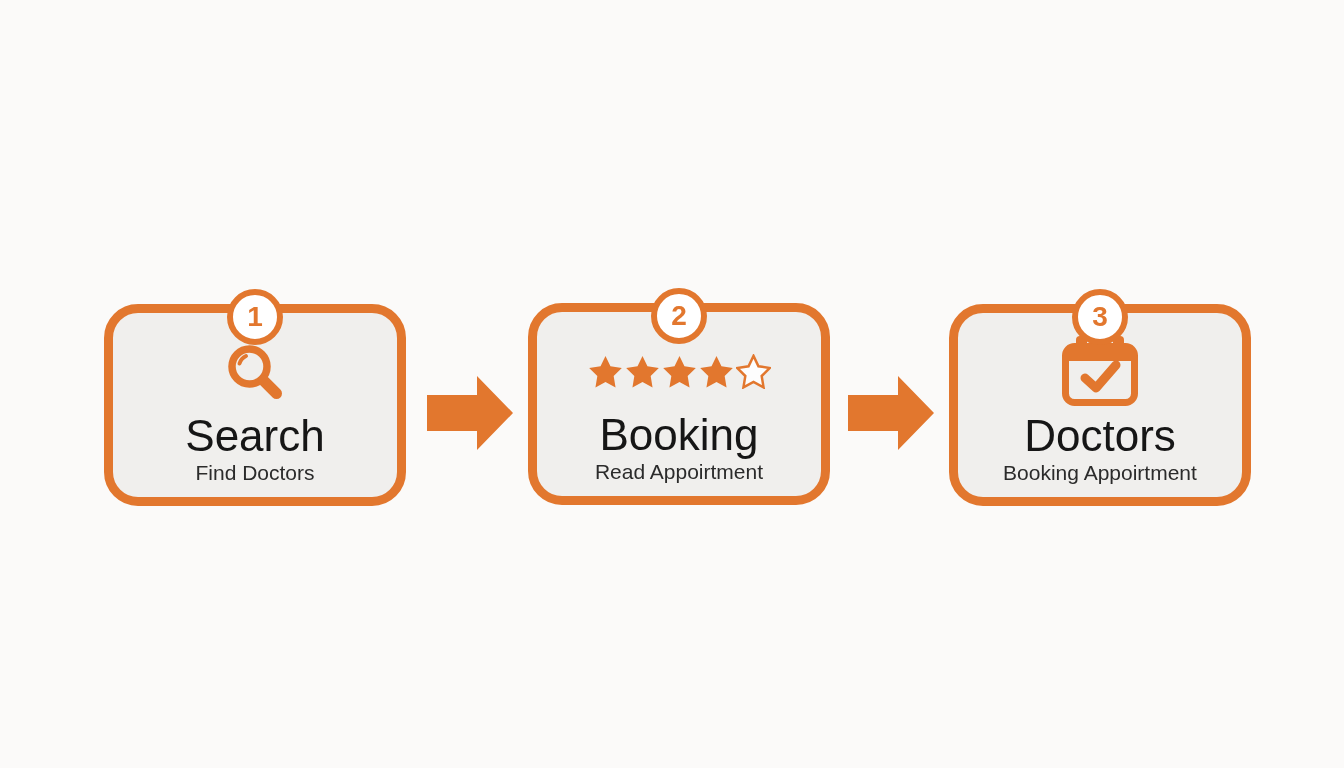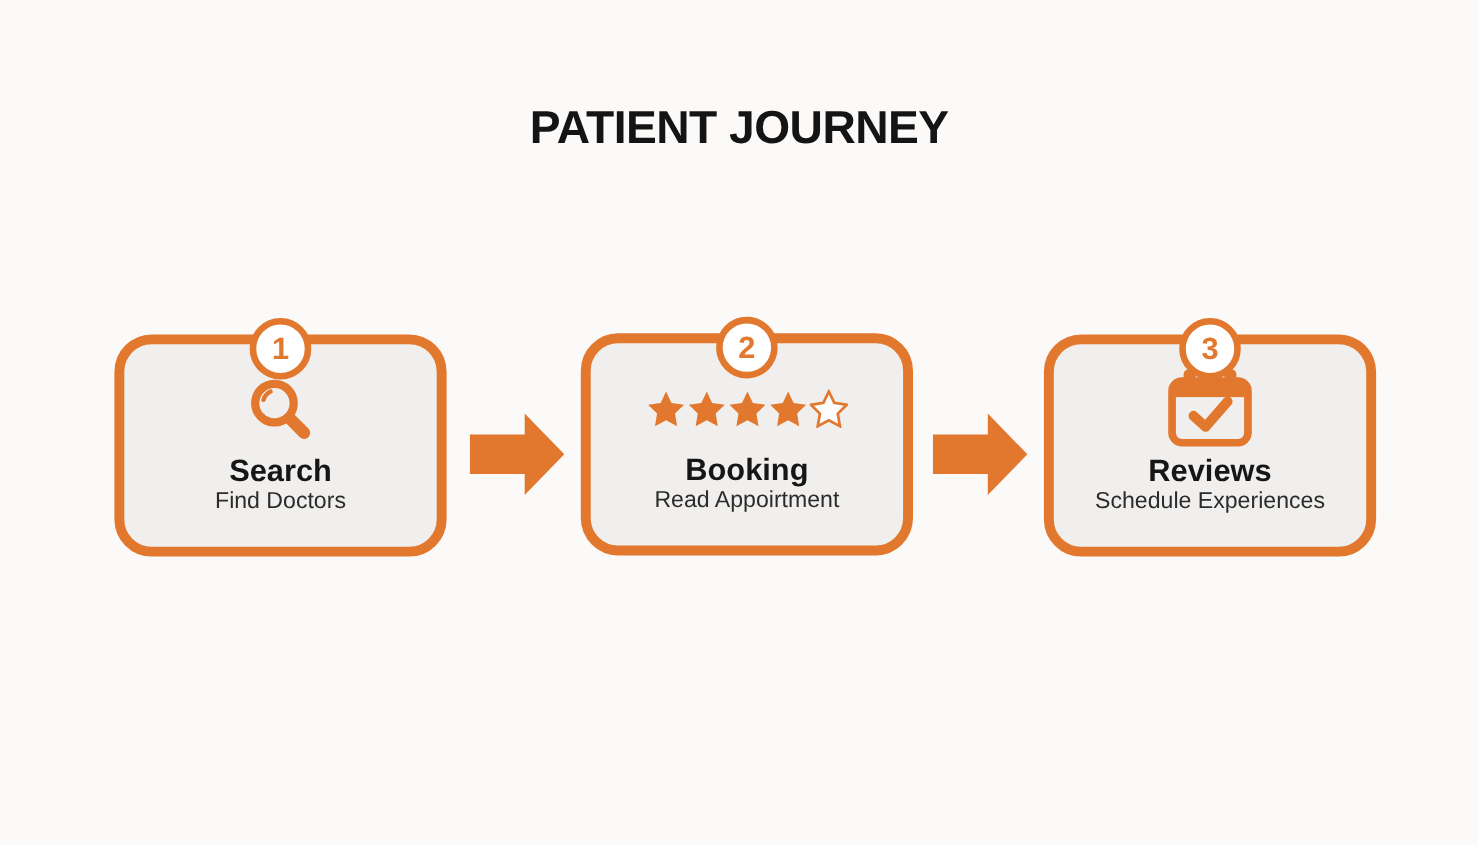--- a/index.html
+++ b/index.html
@@ -40,21 +40,21 @@
     border-radius:50%;
     display:flex;align-items:center;justify-content:center;
     font-size:28px;font-weight:bold;color:var(--accent);
     line-height:1;
   }
   .icon-zone{
     height:74px;margin-top:22px;
     display:flex;align-items:center;justify-content:center;
   }
   .step-label{
-    font-size:28px;font-weight:bold;color:var(--step-text);
+    font-size:44px;font-weight:normal;color:var(--step-text);
     line-height:1.05;margin-top:4px;
   }
   .step-sublabel{
     font-size:21px;color:var(--subtitle-text);
     line-height:1.1;margin-top:2px;
   }
   
   .search-icon circle{fill:none;stroke:var(--accent);stroke-width:7.5;}
   .search-icon .glare{fill:none;stroke:var(--accent);stroke-width:4;stroke-linecap:round;}
   .search-icon .handle{stroke:var(--accent);stroke-width:11;stroke-linecap:round;}
@@ -68,21 +68,20 @@
   .flow-arrow{position:absolute;width:86px;height:74px;}
   .flow-arrow polygon{fill:var(--accent);}
   .flow-arrow.pos-1{left:427px;top:376px;}
   .flow-arrow.pos-2{left:848px;top:376px;}
 </style>
 </head>
 <body>
 
 <div class="stage">
 
-  <h1 class="diagram-title">PATIENT JOURNEY</h1>
 
   <div class="step-card pos-1">
     <div class="badge">
       <span>1</span>
     </div>
     <div class="icon-zone">
       <svg class="search-icon" width="66" height="66" viewBox="0 0 66 66">
         <circle cx="27.5" cy="27.5" r="17.5"></circle>
         <path class="glare" d="M17.5 24.5 A 12.5 12.5 0 0 1 24 17"></path>
         <line class="handle" x1="41.5" y1="41.5" x2="54.5" y2="54.5"></line>
@@ -134,17 +133,17 @@
     <div class="icon-zone">
       <svg class="calendar-icon" width="78" height="72" viewBox="0 0 78 72">
         <rect class="solid" x="15" y="0" width="11" height="17" rx="4"></rect>
         <rect class="solid" x="52" y="0" width="11" height="17" rx="4"></rect>
         <rect class="frame" x="4.5" y="10.5" width="69" height="56" rx="9"></rect>
         <rect class="solid" x="4" y="10" width="70" height="15" rx="7"></rect>
         <rect class="solid" x="4" y="18" width="70" height="7"></rect>
         <polyline class="check" points="24,42 35,52 55,29"></polyline>
       </svg>
     </div>
-    <div class="step-label">Reviews</div>
-    <div class="step-sublabel">Schedule Experiences</div>
+    <div class="step-label">Doctors</div>
+    <div class="step-sublabel">Booking Appoirtment</div>
   </div>
 
 </div>
 
 </body></html>

